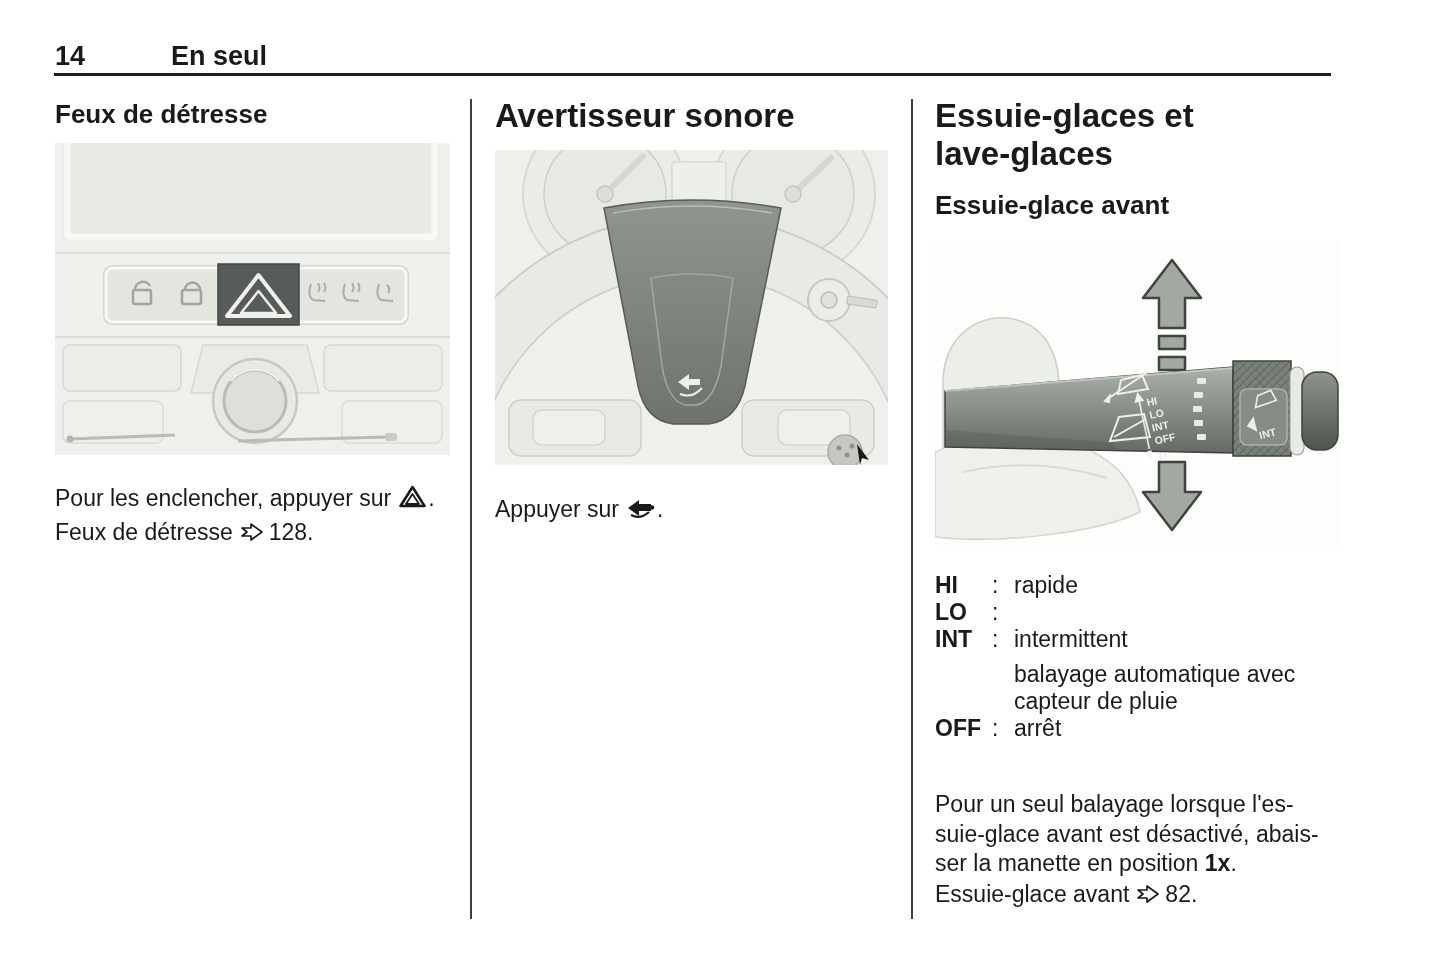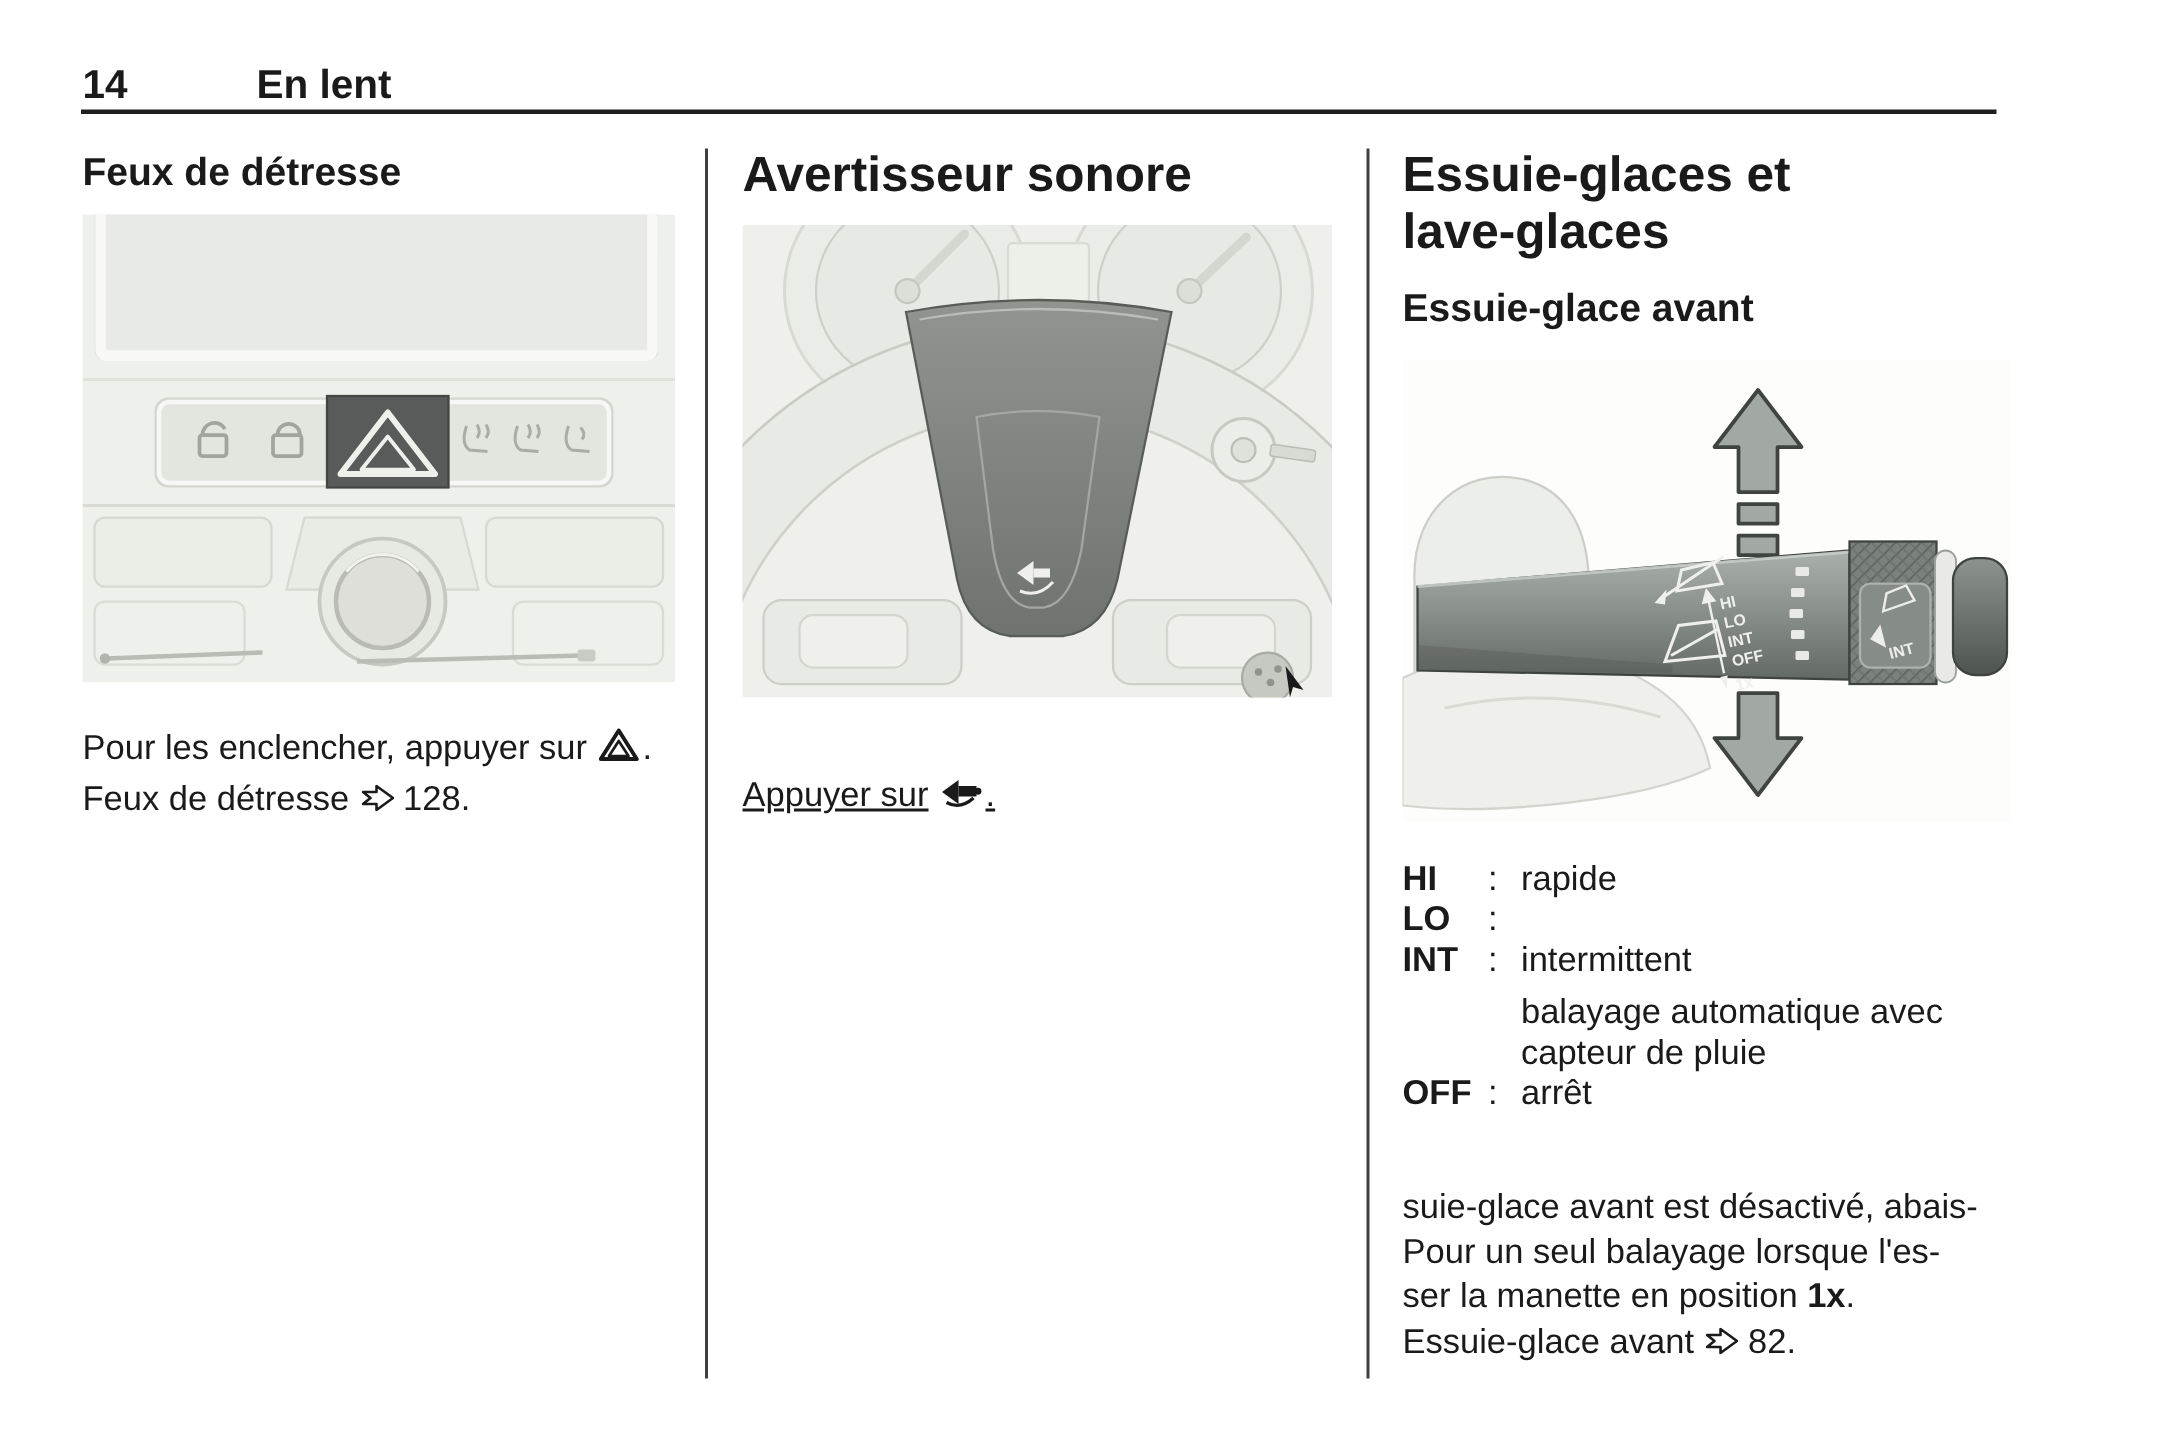--- a/index.html
+++ b/index.html
@@ -29,21 +29,21 @@
   .para{position:absolute;font-size:23px;line-height:29.5px;}
   .para-line{white-space:nowrap;}
   .bold{font-weight:bold;}
 </style>
 </head>
 <body>
 
 <div class="page">
 
   <div class="abs hdr" style="left:55px;top:41px;">14</div>
-  <div class="abs hdr" style="left:171px;top:41px;">En lent</div>
+  <div class="abs hdr" style="left:171px;top:41px;">En seul</div>
   <div class="rule"></div>
 
   <div class="vsep" style="left:470px;"></div>
   <div class="vsep" style="left:911px;"></div>
 
   <section class="col" style="left:55px;width:395px;">
     <div class="h2" style="left:0;top:99px;">Feux de détresse</div>
 
     <figure style="left:0;top:143px;">
       <svg width="395" height="312" viewBox="0 0 395 312">
@@ -161,21 +161,21 @@
         <g>
           <circle cx="350" cy="302" r="17" fill="#c6c9c2" stroke="#a8aba4" stroke-width="1.5"></circle>
           <circle cx="344" cy="298" r="2.5" fill="#8f948e"></circle>
             <circle cx="352" cy="305" r="2.5" fill="#8f948e"></circle>
             <circle cx="357" cy="296" r="2.5" fill="#8f948e"></circle>
         </g>
         <polygon points="362,294 374,310 367,308 365,315" fill="#1a1a1a"></polygon>
       </svg>
     </figure>
 
-    <div class="body-line" style="left:0;top:515px;text-decoration:underline;">
+    <div class="body-line" style="left:0;top:495px;">
       <span>Appuyer sur</span><span class="inline-icon"><svg width="28" height="21" viewBox="0 0 28 21">
             <polygon points="1,9 12,1 12,17" fill="#1a1a1a"></polygon>
             <rect x="12" y="5" width="12" height="7" fill="#1a1a1a"></rect>
             <circle cx="25" cy="8.5" r="2.3" fill="#1a1a1a"></circle>
             <path d="M4,16 Q13,21 22,13" fill="none" stroke="#1a1a1a" stroke-width="2.2"></path>
           </svg></span><span>.</span>
     </div>
   </section>
 
   <section class="col" style="left:935px;width:410px;">
@@ -281,22 +281,22 @@
           <span class="pos-val wrap">balayage automatique avec capteur de pluie</span>
       </div>
       <div class="pos-row">
         <span class="pos-key">OFF</span>
           <span class="pos-colon">:</span>
           <span class="pos-val">arrêt</span>
       </div>
     </div>
 
     <div class="para" style="left:0;top:790px;">
+      <div class="para-line">Pour un seul balayage lorsque l'es-</div>
       <div class="para-line">suie-glace avant est désactivé, abais-</div>
-      <div class="para-line">Pour un seul balayage lorsque l'es-</div>
       <div class="para-line"><span>ser la manette en position </span><span class="bold">1x</span><span>.</span></div>
     </div>
 
     <div class="body-line" style="left:0;top:880px;text-align:center;">
       <span>Essuie-glace avant</span><span class="ref-arrow-icon"><svg width="22" height="18" viewBox="0 0 22 18">
             <polygon points="1,5 10,5 10,1 21,9 10,17 10,13 1,13 6,9" fill="none" stroke="#1a1a1a" stroke-width="1.7" stroke-linejoin="round"></polygon>
           </svg></span><span>82.</span>
     </div>
   </section>
 

